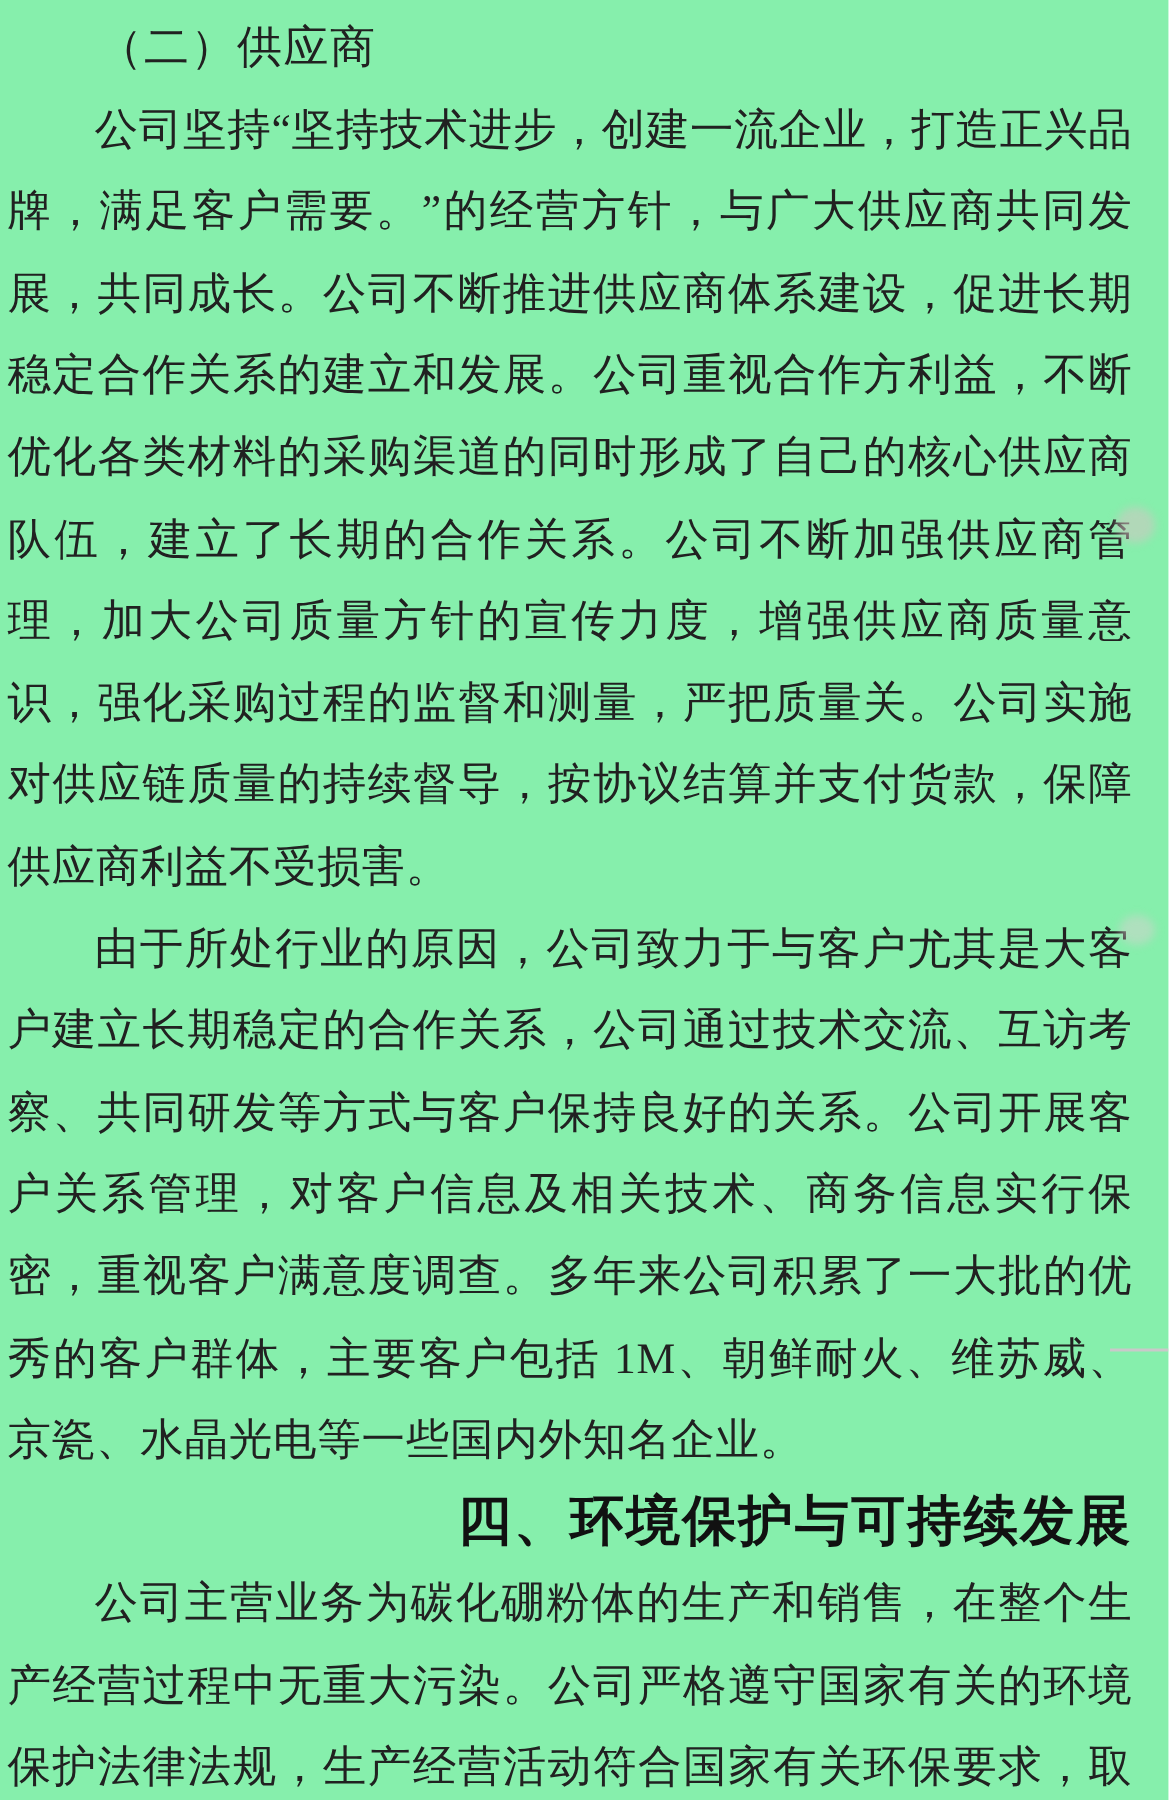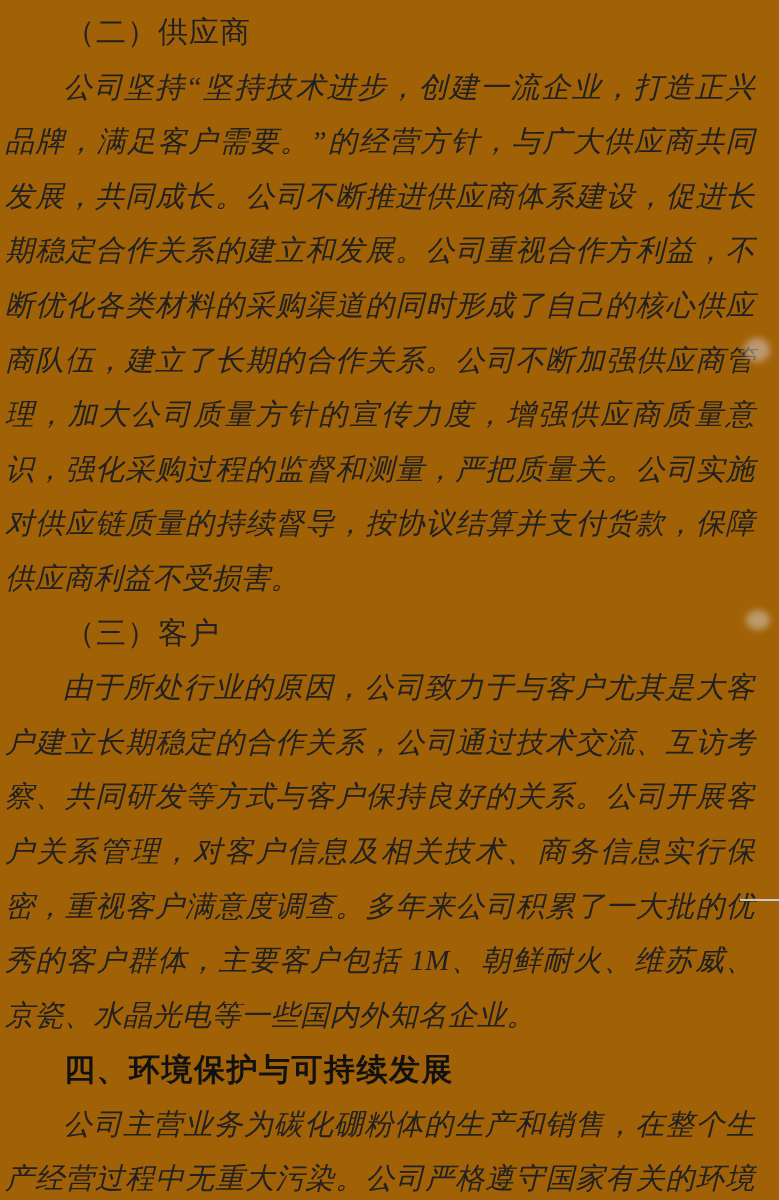--- a/index.html
+++ b/index.html
@@ -6,52 +6,52 @@
     margin: 0;
     padding: 0;
     background: #ffffff;
   }
   .page {
     position: relative;
     width: 779px;
     height: 1200px;
     box-sizing: border-box;
     padding: 5px 24px 4px 5px;
-    background: #a16207;
+    background: #86efac;
     color: #212121;
     font-family: "Liberation Serif", "DejaVu Serif", serif;
     overflow: hidden;
   }
   .para {
     margin: 0;
     font-size: 29px;
     line-height: 54.6px;
     letter-spacing: 0.5px;
     text-align: justify;
     text-indent: 2em;
     font-weight: normal;
-    font-style: italic;
   }
   .subheading {
     margin: 0;
     font-size: 30px;
     line-height: 54.6px;
     letter-spacing: 1px;
     text-indent: 2em;
     font-weight: normal;
   }
   .heading {
     margin: 0;
-    font-size: 31px;
+    font-size: 36px;
     line-height: 54.6px;
     letter-spacing: 1.5px;
     text-indent: 1.9em;
     font-weight: bold;
     font-family: "DejaVu Sans", "Liberation Sans", sans-serif;
     color: #111111;
+    text-align: right;
   }
   
   .smudge-1 {
     position: absolute;
     left: 744px;
     top: 338px;
     width: 26px;
     height: 24px;
     background: rgba(214, 196, 194, 0.55);
     border-radius: 50%;
@@ -78,21 +78,20 @@
 </style>
 </head>
 <body>
 
 <div class="page">
 
   <h3 class="subheading">（二）供应商</h3>
 
   <p class="para">公司坚持“坚持技术进步，创建一流企业，打造正兴品牌，满足客户需要。”的经营方针，与广大供应商共同发展，共同成长。公司不断推进供应商体系建设，促进长期稳定合作关系的建立和发展。公司重视合作方利益，不断优化各类材料的采购渠道的同时形成了自己的核心供应商队伍，建立了长期的合作关系。公司不断加强供应商管理，加大公司质量方针的宣传力度，增强供应商质量意识，强化采购过程的监督和测量，严把质量关。公司实施对供应链质量的持续督导，按协议结算并支付货款，保障供应商利益不受损害。</p>
 
-  <h3 class="subheading">（三）客户</h3>
 
   <p class="para">由于所处行业的原因，公司致力于与客户尤其是大客户建立长期稳定的合作关系，公司通过技术交流、互访考察、共同研发等方式与客户保持良好的关系。公司开展客户关系管理，对客户信息及相关技术、商务信息实行保密，重视客户满意度调查。多年来公司积累了一大批的优秀的客户群体，主要客户包括 1M、朝鲜耐火、维苏威、京瓷、水晶光电等一些国内外知名企业。</p>
 
   <h2 class="heading">四、环境保护与可持续发展</h2>
 
   <p class="para">公司主营业务为碳化硼粉体的生产和销售，在整个生产经营过程中无重大污染。公司严格遵守国家有关的环境保护法律法规，生产经营活动符合国家有关环保要求，取得了</p>
 
   <div class="smudge-1"></div>
   <div class="smudge-2"></div>
   <div class="stray-line"></div>

